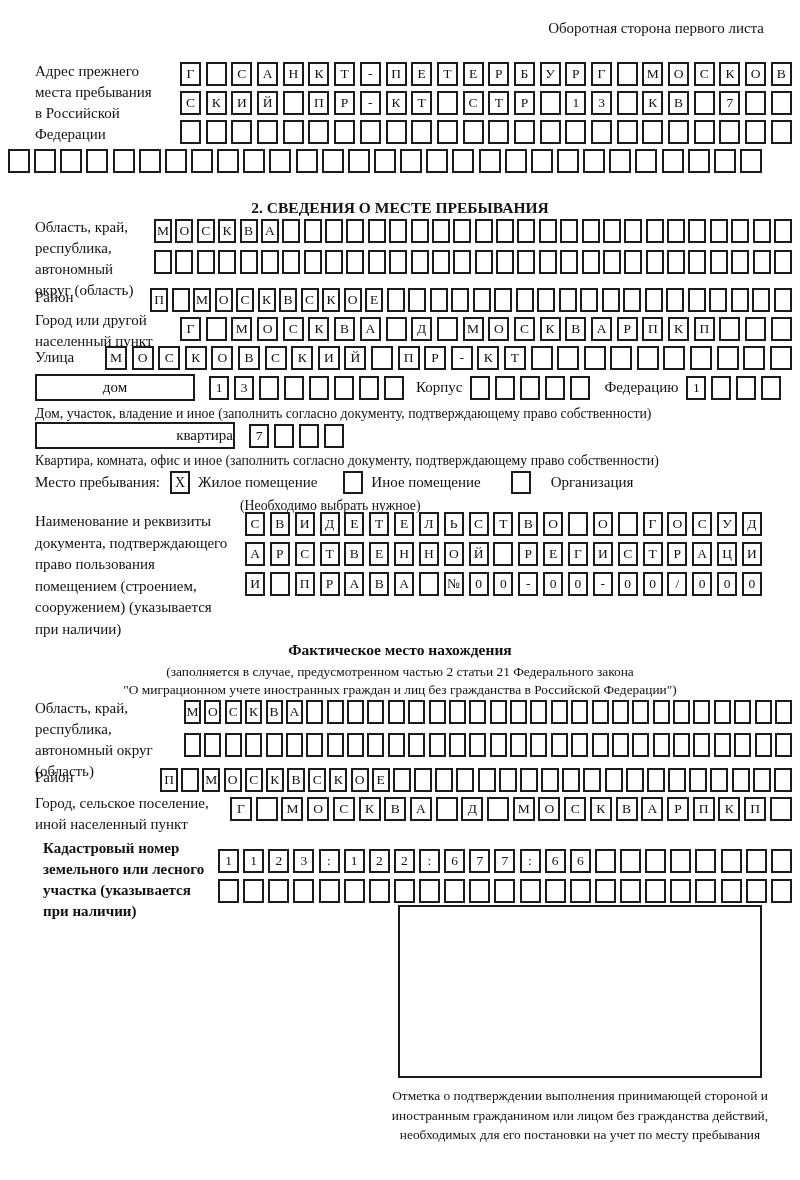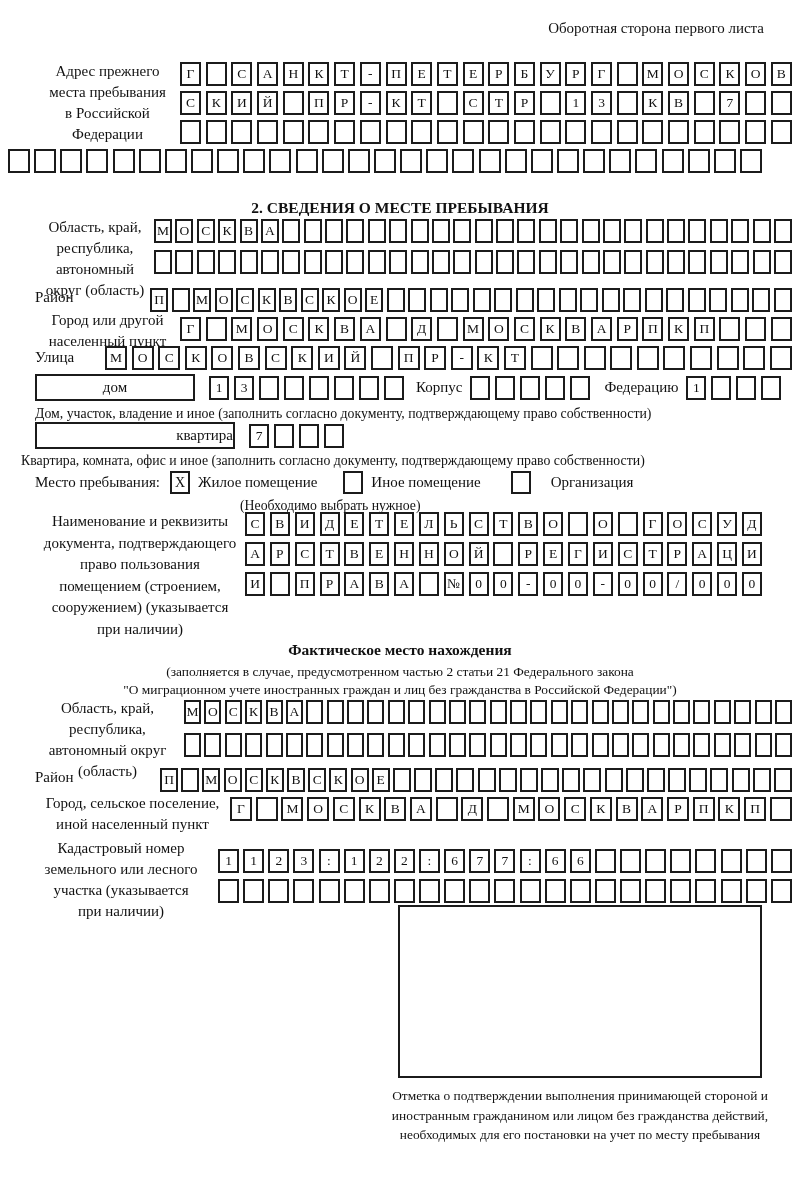--- a/index.html
+++ b/index.html
@@ -6,21 +6,21 @@
   #page{
     position:relative;
     width:800px;height:1180px;
     background:#ffffff;
     font-family:"Liberation Serif","DejaVu Serif",serif;
     color:#111;
     overflow:hidden;
   }
   .abs{position:absolute;}
   .lbl{
-    font-size:15px;line-height:21px;white-space:pre-line;text-align:center;
+    font-size:15px;line-height:21px;white-space:pre-line;
   }
   .note{font-size:13.4px;line-height:17px;}
   .center{text-align:center;width:800px;left:0;}
   .bold{font-weight:bold;}
   .cells{display:flex;justify-content:space-between;align-items:flex-start;}
   .cell{
     box-sizing:border-box;
     width:var(--cw,21px);height:24px;
     border:2px solid #1b1b1b;
     font-size:13.5px;line-height:20px;
@@ -362,21 +362,21 @@
 
   <div class="abs hrow" style="top:422px;left:35px;">
     <div class="fieldbox" style="width:200px;text-align:right;">квартира</div>
     <span class="inline-cells" style="margin-left:6px;">
         <span class="cell">7</span>
         <span class="cell"></span>
         <span class="cell"></span>
         <span class="cell"></span>
       </span>
   </div>
-  <div class="abs note" style="top:452px;left:21px;font-size:13.8px;">Квартира, комната, офис и иное (заполнить согласно документу, подтверждающему право собственности)</div>
+  <div class="abs note" style="top:452px;left:35px;font-size:13.8px;">Квартира, комната, офис и иное (заполнить согласно документу, подтверждающему право собственности)</div>
 
   <div class="abs hrow" style="top:471px;left:35px;">
     <span>Место пребывания:</span>
     <span class="checkbox" style="margin-left:2px;">X</span>
     <span>Жилое помещение</span>
     <span class="checkbox" style="margin-left:18px;"></span>
     <span>Иное помещение</span>
     <span class="checkbox" style="margin-left:22px;"></span>
     <span style="margin-left:12px;">Организация</span>
   </div>
@@ -585,21 +585,21 @@
       <span class="cell">К</span>
       <span class="cell">В</span>
       <span class="cell">А</span>
       <span class="cell">Р</span>
       <span class="cell">П</span>
       <span class="cell">К</span>
       <span class="cell">П</span>
       <span class="cell"></span>
     </div>
 
-  <div class="abs lbl" style="top:838px;left:31px;width:180px;">Кадастровый номер
+  <div class="abs lbl" style="top:838px;left:43px;width:180px;font-weight:bold;">Кадастровый номер
 земельного или лесного
 участка (указывается
 при наличии)</div>
   <div class="abs cells" style="top:849px;left:218px;width:574px;--cw:21px;">
       <span class="cell">1</span>
       <span class="cell">1</span>
       <span class="cell">2</span>
       <span class="cell">3</span>
       <span class="cell">:</span>
       <span class="cell">1</span>

